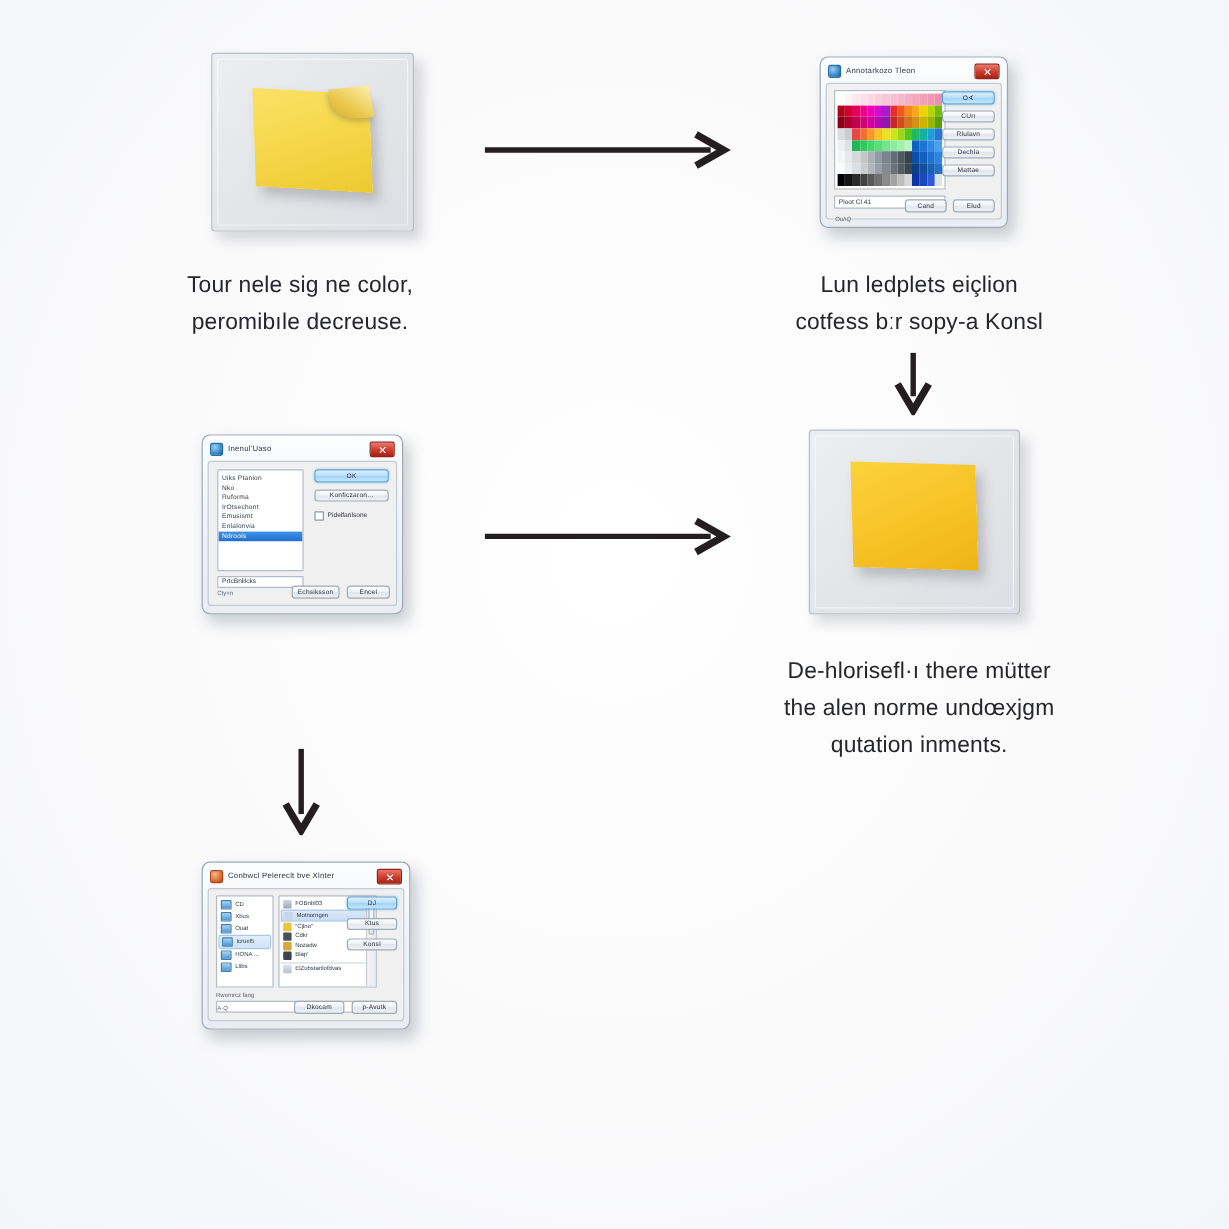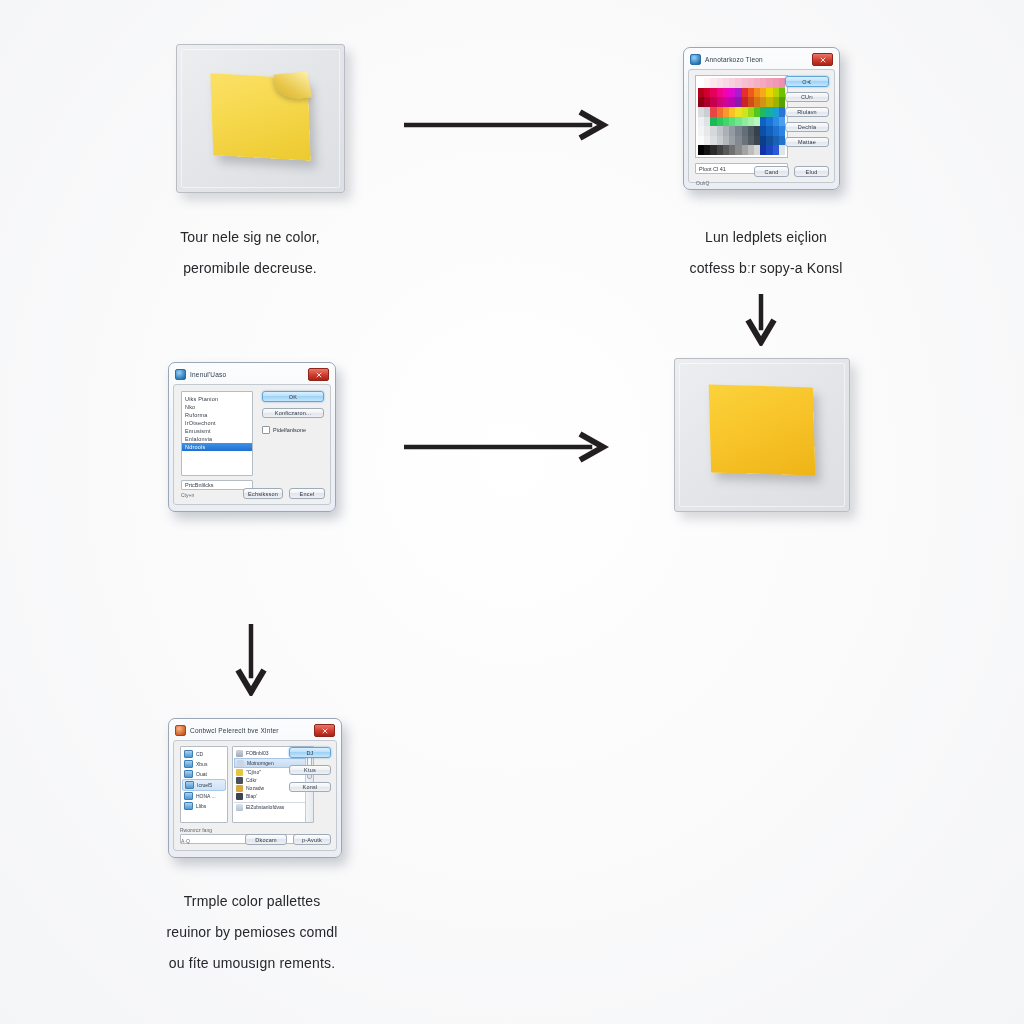--- a/index.html
+++ b/index.html
@@ -11,21 +11,21 @@
     position:relative;
   }
   .stage{position:absolute;inset:0;
     background:radial-gradient(ellipse at 50% 45%, #ffffff 0%, #fafafb 55%, #f4f5f7 100%);}
 
   
   .caption{
     position:absolute;
     text-align:center;
     color:#26272b;
-    font-size:14px;
+    font-size:19px;
     line-height:31px;
     letter-spacing:.15px;
     font-weight:400;
     white-space:pre-line;
   }
 
   
   .panel{
     position:absolute;
     background:linear-gradient(140deg,#eceef0 0%,#e4e6e9 45%,#dcdfe3 100%);
@@ -394,20 +394,23 @@
   <div class="arrow" style="left:404px;top:430px;">
     <svg width="205" height="34" viewBox="0 0 205 34">
       <line x1="2" y1="17" x2="186" y2="17" stroke="#231f20" stroke-width="4.5" stroke-linecap="square"></line>
       <polyline points="176,4 199,17 176,30" fill="none" stroke="#231f20" stroke-width="6" stroke-linejoin="miter"></polyline>
     </svg>
   </div>
 
   <div class="panel" style="left:674px;top:358px;width:174px;height:152px;">
     <div class="note noteB"></div>
   </div>
+  <div class="caption" style="left:566px;top:544px;width:400px;">De-hlorisefl·ı there mütter
+the alen norme undœxjgm
+qutation inments.</div>
 
   <div class="arrow" style="left:231px;top:624px;">
     <svg width="40" height="72" viewBox="0 0 40 72">
       <line x1="20" y1="2" x2="20" y2="52" stroke="#231f20" stroke-width="4.5" stroke-linecap="square"></line>
       <polyline points="7,46 20,68 33,46" fill="none" stroke="#231f20" stroke-width="6" stroke-linejoin="miter"></polyline>
     </svg>
   </div>
 
   <div class="dlg" style="left:168px;top:718px;width:174px;height:140px;">
     <div class="glass"></div>
@@ -493,17 +496,14 @@
       </div>
 
       <div class="muted" style="position:absolute;left:7px;bottom:6px;">A·Q</div>
 
       <div style="position:absolute;right:5px;bottom:5px;display:flex;gap:6px;">
         <div class="btn" style="width:42px;height:11px;">Dkocam</div>
         <div class="btn" style="width:38px;height:11px;">p-Avutk</div>
       </div>
     </div>
   </div>
-  <div class="caption" style="left:52px;top:886px;width:400px;">Trmple color pallettes
-reuinor by pemioses comdl
-ou fíte umousıgn rements.</div>
 
 </div>
 
 </body></html>

